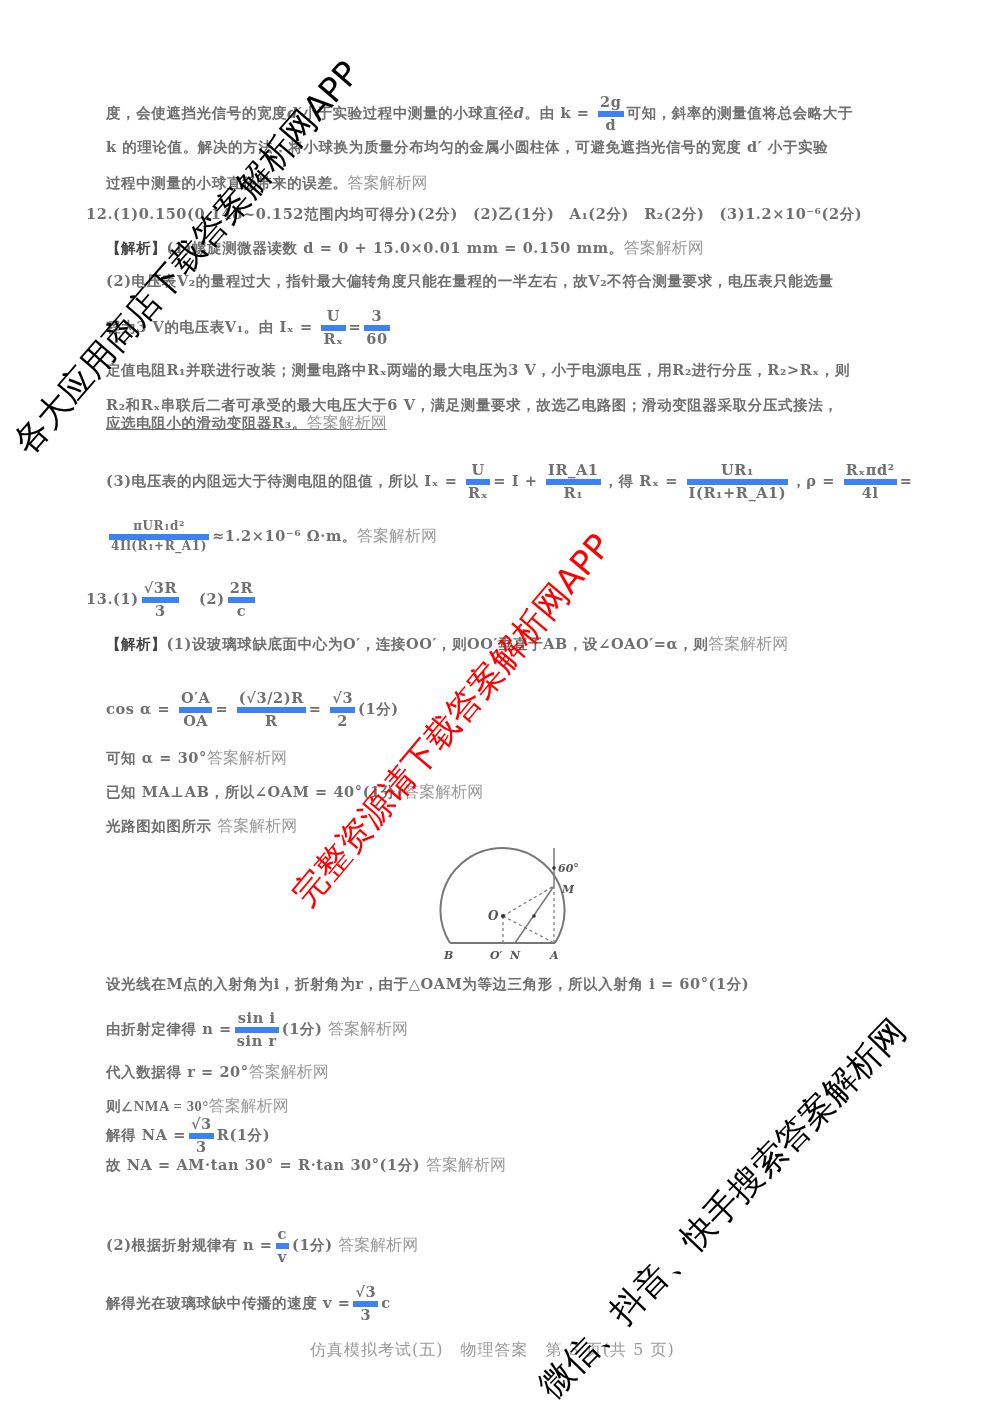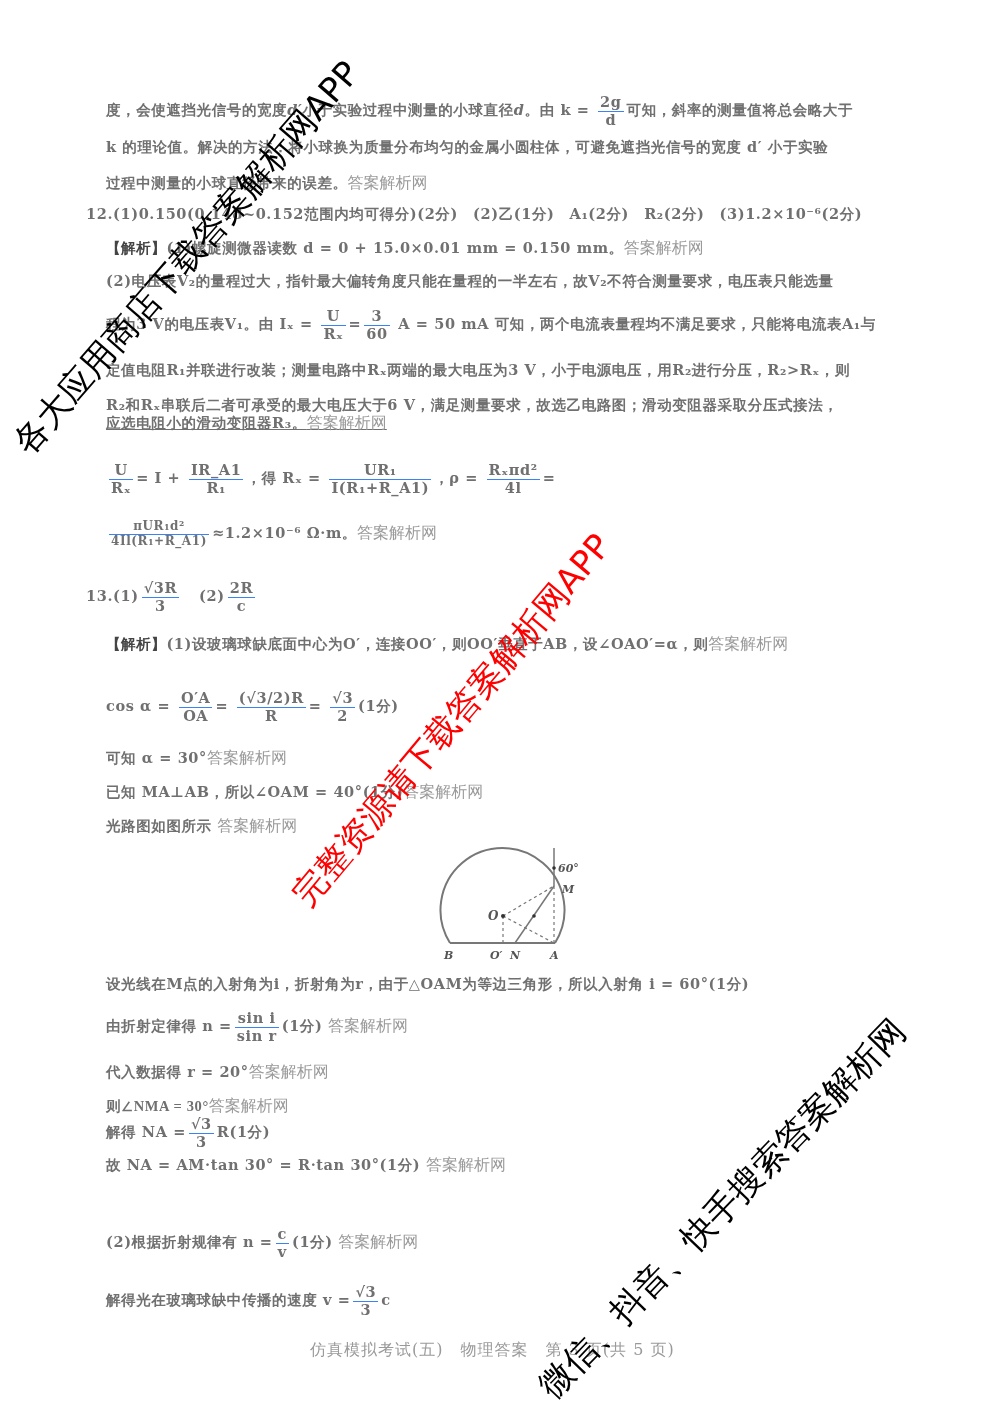--- a/index.html
+++ b/index.html
@@ -4,21 +4,21 @@
 <style>
   html, body { margin:0; padding:0; }
   body {
     width:1000px; height:1403px; background:#ffffff; position:relative; overflow:hidden;
     font-family:"DejaVu Serif", "Liberation Serif", serif; color:#6a6a6a;
   }
   .line { position:absolute; left:106px; font-size:14.5px; white-space:nowrap; letter-spacing:0.6px; font-weight:bold; color:#707070; }
   .line.indent0 { left:86px; }
   .small { font-size:16px; font-weight:normal; color:#9a9a9a; letter-spacing:0; }
   .frac { display:inline-block; vertical-align:middle; text-align:center; margin:0 3px; line-height:1.15; }
-  .frac .num { display:block; border-bottom:1px solid #3b82f6; padding:0 2px; }
+  .frac .num { display:block; border-bottom:6px solid #3b82f6; padding:0 2px; }
   .frac .den { display:block; padding:0 2px; }
   i { font-style:italic; }
   .wm { position:absolute; font-family:"DejaVu Sans", "Liberation Sans", sans-serif; white-space:nowrap; transform-origin:left bottom; font-weight:normal; }
   .wm-black { color:#000; font-size:34px; }
   .wm-red { color:#ff0000; font-size:34px; }
   .footer { position:absolute; top:1340px; left:310px; font-size:16px; color:#9a9a9a; letter-spacing:1px; white-space:nowrap; }
   svg text { font-family:"DejaVu Serif", serif; font-style:italic; font-weight:bold; fill:#555; }
 </style>
 </head>
 <body>
@@ -29,26 +29,26 @@
 </div>
 <div class="line" style="top:138px;">k 的理论值。解决的方法：将小球换为质量分布均匀的金属小圆柱体，可避免遮挡光信号的宽度 d′ 小于实验</div>
 <div class="line" style="top:173px;"><span>过程中测量的小球直径带来的误差。</span><span class="small">答案解析网</span></div>
 
 <div class="line indent0" style="top:205px;">12.(1)0.150(0.148~0.152范围内均可得分)(2分)　(2)乙(1分)　A₁(2分)　R₂(2分)　(3)1.2×10⁻⁶(2分)</div>
 <div class="line" style="top:238px;"><span style="color:#444">【解析】</span><span>(1)螺旋测微器读数 d = 0 + 15.0×0.01 mm = 0.150 mm。</span><span class="small">答案解析网</span></div>
 <div class="line" style="top:272px;">(2)电压表V₂的量程过大，指针最大偏转角度只能在量程的一半左右，故V₂不符合测量要求，电压表只能选量</div>
 <div class="line" style="top:308px;">
   <span>程为3 V的电压表V₁。由 Iₓ =</span>
   <span class="frac"><span class="num">U</span><span class="den">Rₓ</span></span>=<span class="frac"><span class="num">3</span><span class="den">60</span></span>
-  <span>A = 50 mA 可知，两个电流表量程均不满足要求，只能将电流表A₁与</span>
 </div>
 <div class="line" style="top:361px;">定值电阻R₁并联进行改装；测量电路中Rₓ两端的最大电压为3 V，小于电源电压，用R₂进行分压，R₂&gt;Rₓ，则</div>
 <div class="line" style="top:396px;">R₂和Rₓ串联后二者可承受的最大电压大于6 V，满足测量要求，故选乙电路图；滑动变阻器采取分压式接法，</div>
 <div class="line" style="top:413px;text-decoration:underline;"><span>应选电阻小的滑动变阻器R₃。</span><span class="small">答案解析网</span></div>
 <div class="line" style="top:462px;">
+  <span>(3)电压表的内阻远大于待测电阻的阻值，所以 Iₓ =</span>
   <span class="frac"><span class="num">U</span><span class="den">Rₓ</span></span><span>= I +</span>
   <span class="frac"><span class="num">IR_A1</span><span class="den">R₁</span></span><span>，得 Rₓ =</span>
   <span class="frac"><span class="num">UR₁</span><span class="den">I(R₁+R_A1)</span></span><span>，ρ =</span>
   <span class="frac"><span class="num">Rₓπd²</span><span class="den">4l</span></span><span>=</span>
 </div>
 <div class="line" style="top:520px;">
   <span class="frac" style="font-size:12px"><span class="num">πUR₁d²</span><span class="den">4Il(R₁+R_A1)</span></span><span>≈1.2×10⁻⁶ Ω·m。</span><span class="small">答案解析网</span>
 </div>
 
 <div class="line indent0" style="top:580px;">

